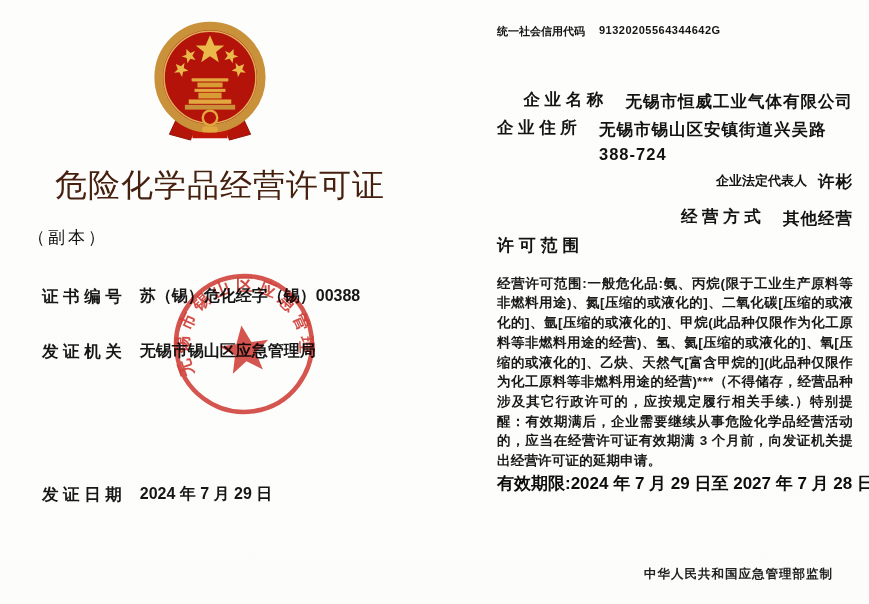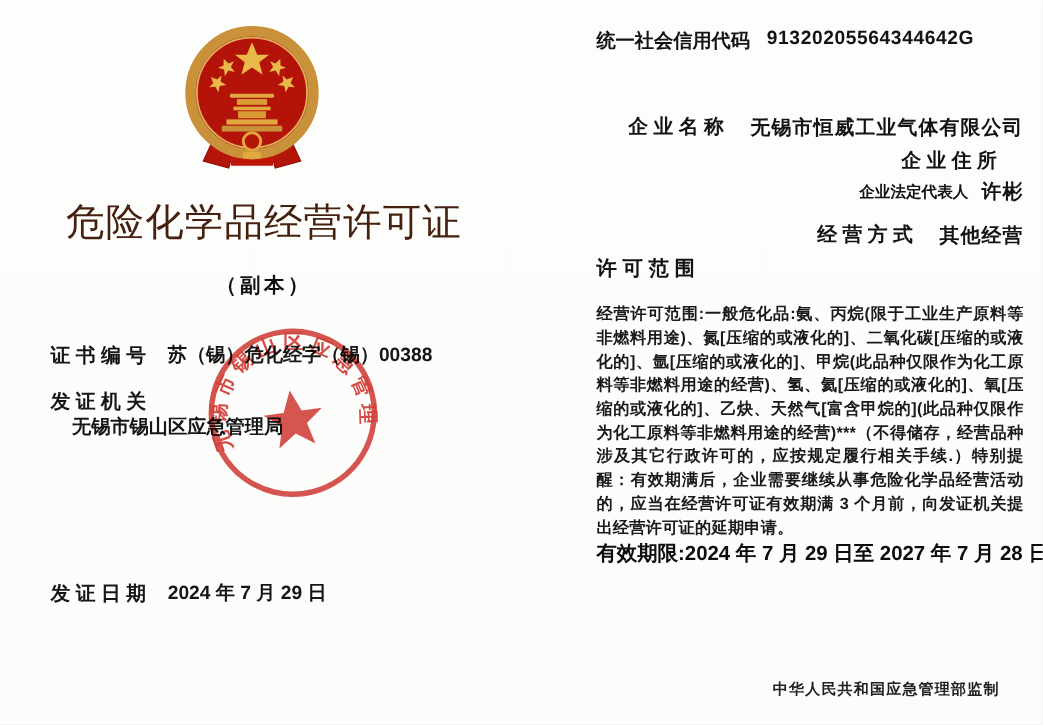--- a/index.html
+++ b/index.html
@@ -9,36 +9,36 @@
     font-family:"Liberation Sans",sans-serif;color:#141414;overflow:hidden;
   }
   
   .emblem{position:absolute;left:152px;top:20px;width:116px;height:128px;}
   .cert-title{
     position:absolute;left:28px;top:164px;width:384px;text-align:center;
     font-family:"Liberation Serif","DejaVu Serif",serif;font-weight:normal;
     font-size:32px;color:#46200f;letter-spacing:1px;white-space:nowrap;
   }
   .cert-subtitle{
-    position:absolute;left:28px;top:226px;width:384px;text-align:center;
-    font-size:17px;font-weight:bold;letter-spacing:3px;color:#111;
+    position:absolute;left:28px;top:226px;width:384px;
+    font-size:17px;font-weight:normal;letter-spacing:3px;color:#111;
   }
   .lrow{position:absolute;left:42px;display:flex;align-items:flex-start;}
   .lrow.r1{top:286px;text-align:center;}
-  .lrow.r2{top:324px;flex-direction:column;}
+  .lrow.r2{top:341px;}
   .lrow.r3{top:484px;}
   .llabel{font-weight:bold;font-size:16.5px;white-space:nowrap;color:#161616;}
   .lvalue{margin-left:18px;font-weight:bold;font-size:16px;white-space:nowrap;color:#161616;}
   .seal{
     position:absolute;left:168px;top:268px;width:152px;height:152px;
     transform:rotate(-8deg);mix-blend-mode:multiply;opacity:.92;pointer-events:none;
   }
   
   .rcol{position:absolute;left:497px;top:24px;width:356px;}
-  .credit-line{display:flex;font-weight:bold;font-size:16px;white-space:nowrap;}
+  .credit-line{display:flex;font-weight:bold;font-size:11px;white-space:nowrap;}
   .credit-line .code{margin-left:14px;letter-spacing:.5px;}
   .rfields{margin-top:50px;}
   .rrow{display:flex;margin-bottom:3px;justify-content:flex-end;}
   .rlabel{flex:0 0 102px;font-weight:bold;font-size:16.5px;white-space:nowrap;color:#131313;}
   .rlabel.small{font-size:13px;padding-top:3px;}
   .rvalue{font-weight:bold;font-size:16.5px;line-height:1.5;letter-spacing:1px;color:#131313;}
   .rrow.mode{margin-top:12px;}
   .scope-head{font-weight:bold;font-size:17px;color:#131313;}
   .scope-text{
     margin-top:17px;font-size:13.5px;font-weight:bold;line-height:1.46;
@@ -133,20 +133,21 @@
       <span class="code">91320205564344642G</span>
     </div>
 
     <div class="rfields">
       <div class="rrow">
         <span class="rlabel">企 业 名 称</span>
         <span class="rvalue">无锡市恒威工业气体有限公司</span>
       </div>
       <div class="rrow">
         <span class="rlabel">企 业 住 所</span>
+        <span class="rvalue">无锡市锡山区安镇街道兴吴路 388-724</span>
       </div>
       <div class="rrow">
         <span class="rlabel small">企业法定代表人</span>
         <span class="rvalue">许彬</span>
       </div>
       <div class="rrow mode">
         <span class="rlabel">经 营 方 式</span>
         <span class="rvalue">其他经营</span>
       </div>
     </div>

